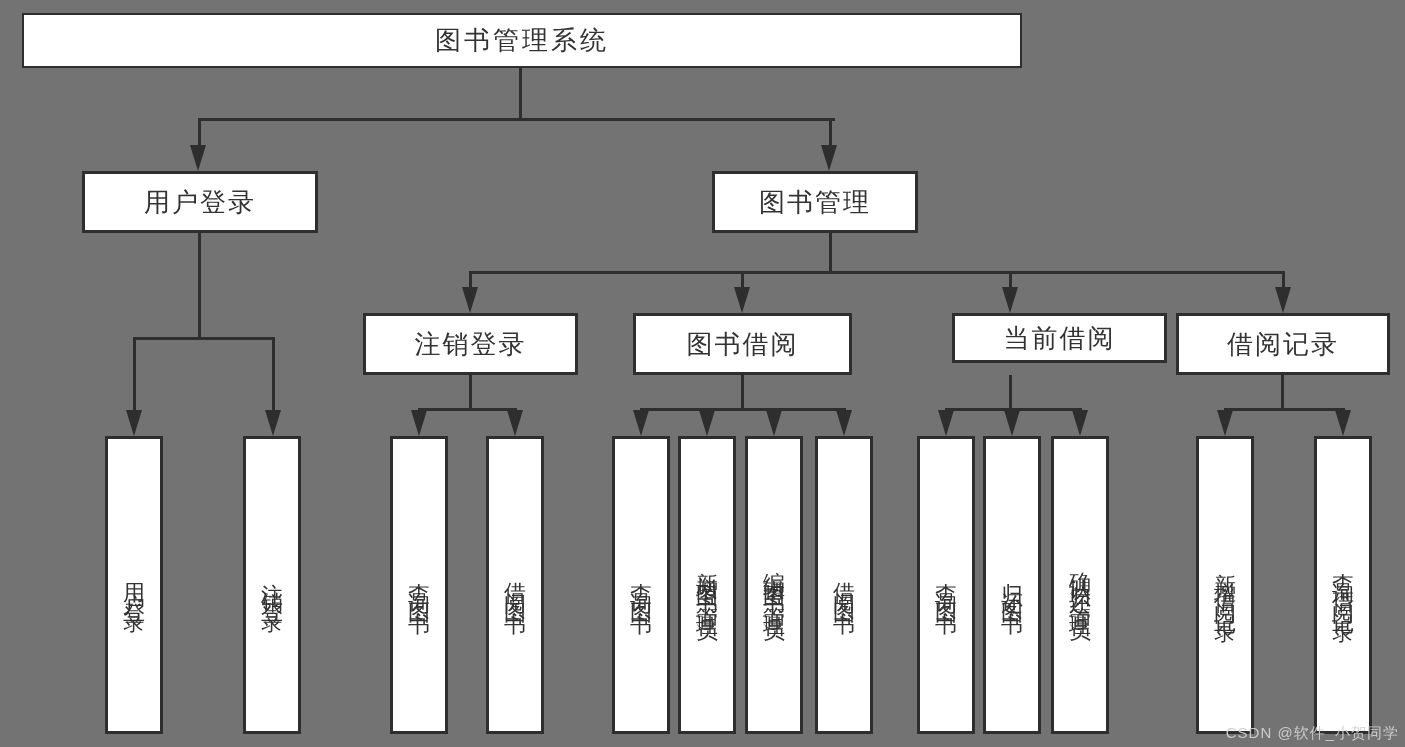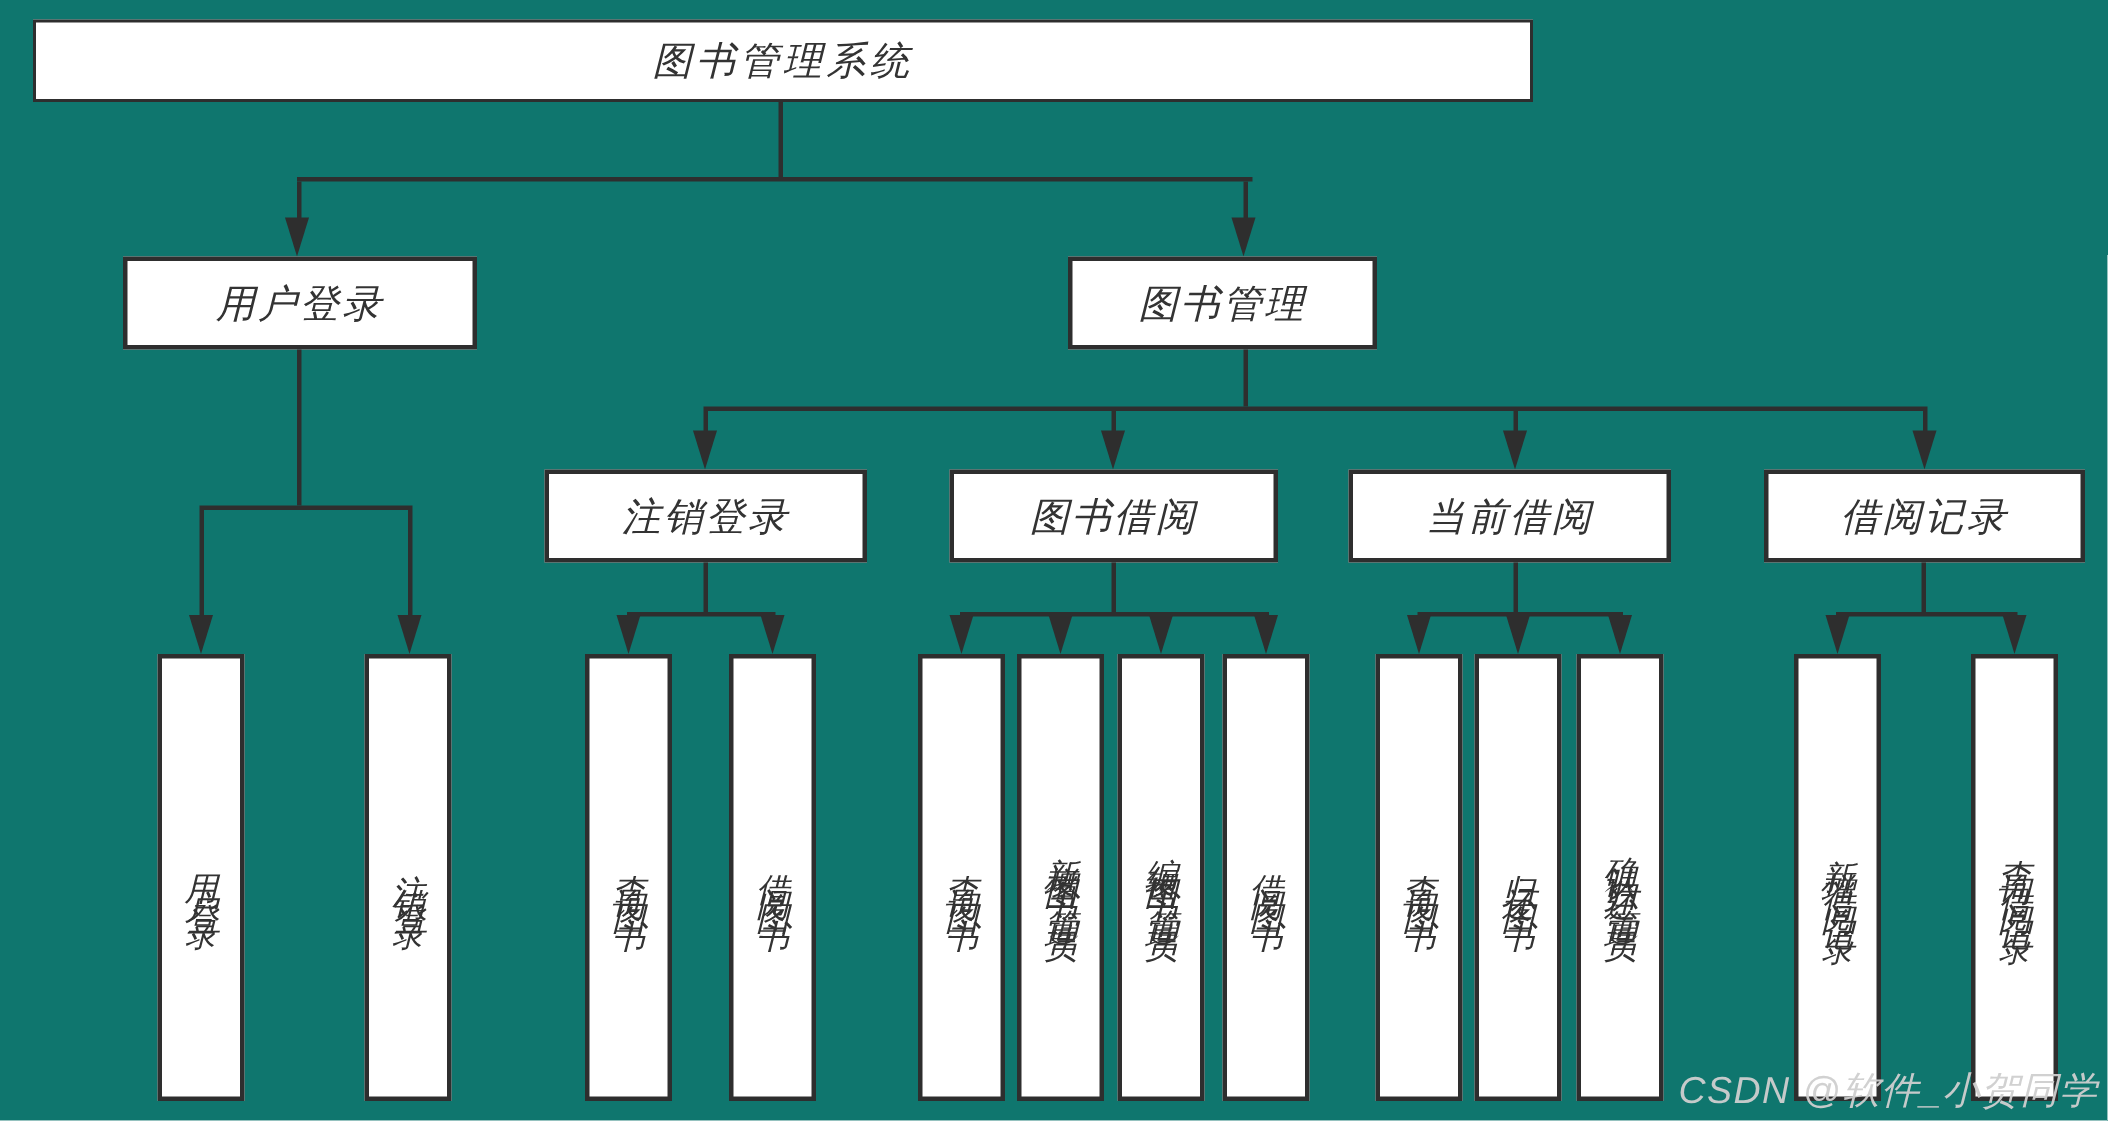--- a/index.html
+++ b/index.html
@@ -4,23 +4,22 @@
 <style>
   * { margin: 0; padding: 0; box-sizing: border-box; }
   html, body { background: #ffffff; }
   body {
     width: 1405px; height: 747px;
     font-family: "Liberation Sans", "DejaVu Sans", sans-serif;
   }
   .stage {
     position: relative;
     width: 1405px; height: 747px;
-    background: #0f766e;
+    background: #737373;
     overflow: hidden;
-    font-style: italic;
   }
   .box {
     position: absolute;
     border: 3px solid #2e2e2e;
     background: #ffffff;
     color: #333333;
     display: flex;
     align-items: center;
     justify-content: center;
   }
@@ -51,21 +50,21 @@
     position: absolute;
     width: 0; height: 0;
     border-left: 8px solid transparent;
     border-right: 8px solid transparent;
     border-top: 26px solid #2e2e2e;
   }
   .watermark {
     position: absolute;
     right: 6px;
     bottom: 4px;
-    font-size: 25px;
+    font-size: 15px;
     letter-spacing: 1px;
     color: #cfcfcf;
     opacity: 0.95;
     z-index: 9;
     white-space: nowrap;
   }
 </style>
 </head>
 <body>
 
@@ -106,21 +105,21 @@
   <div class="arrow" style="left:1002px; top:287px;"></div>
   <div class="line" style="left:1282px; top:274px; width:3px; height:16px;"></div>
   <div class="arrow" style="left:1275px; top:287px;"></div>
 
   <div class="box hnode" style="left:363px; top:313px; width:215px; height:62px;">
     <span>注销登录</span>
   </div>
   <div class="box hnode" style="left:633px; top:313px; width:219px; height:62px;">
     <span>图书借阅</span>
   </div>
-  <div class="box hnode" style="left:899px; top:313px; width:215px; height:62px;">
+  <div class="box hnode" style="left:952px; top:313px; width:215px; height:50px;">
     <span>当前借阅</span>
   </div>
   <div class="box hnode" style="left:1176px; top:313px; width:214px; height:62px;">
     <span>借阅记录</span>
   </div>
 
   <div class="line" style="left:469px; top:375px; width:3px; height:33px;"></div>
   <div class="line" style="left:418px; top:408px; width:99px; height:3px;"></div>
   <div class="arrow" style="left:411px; top:410px;"></div>
   <div class="arrow" style="left:507px; top:410px;"></div>

